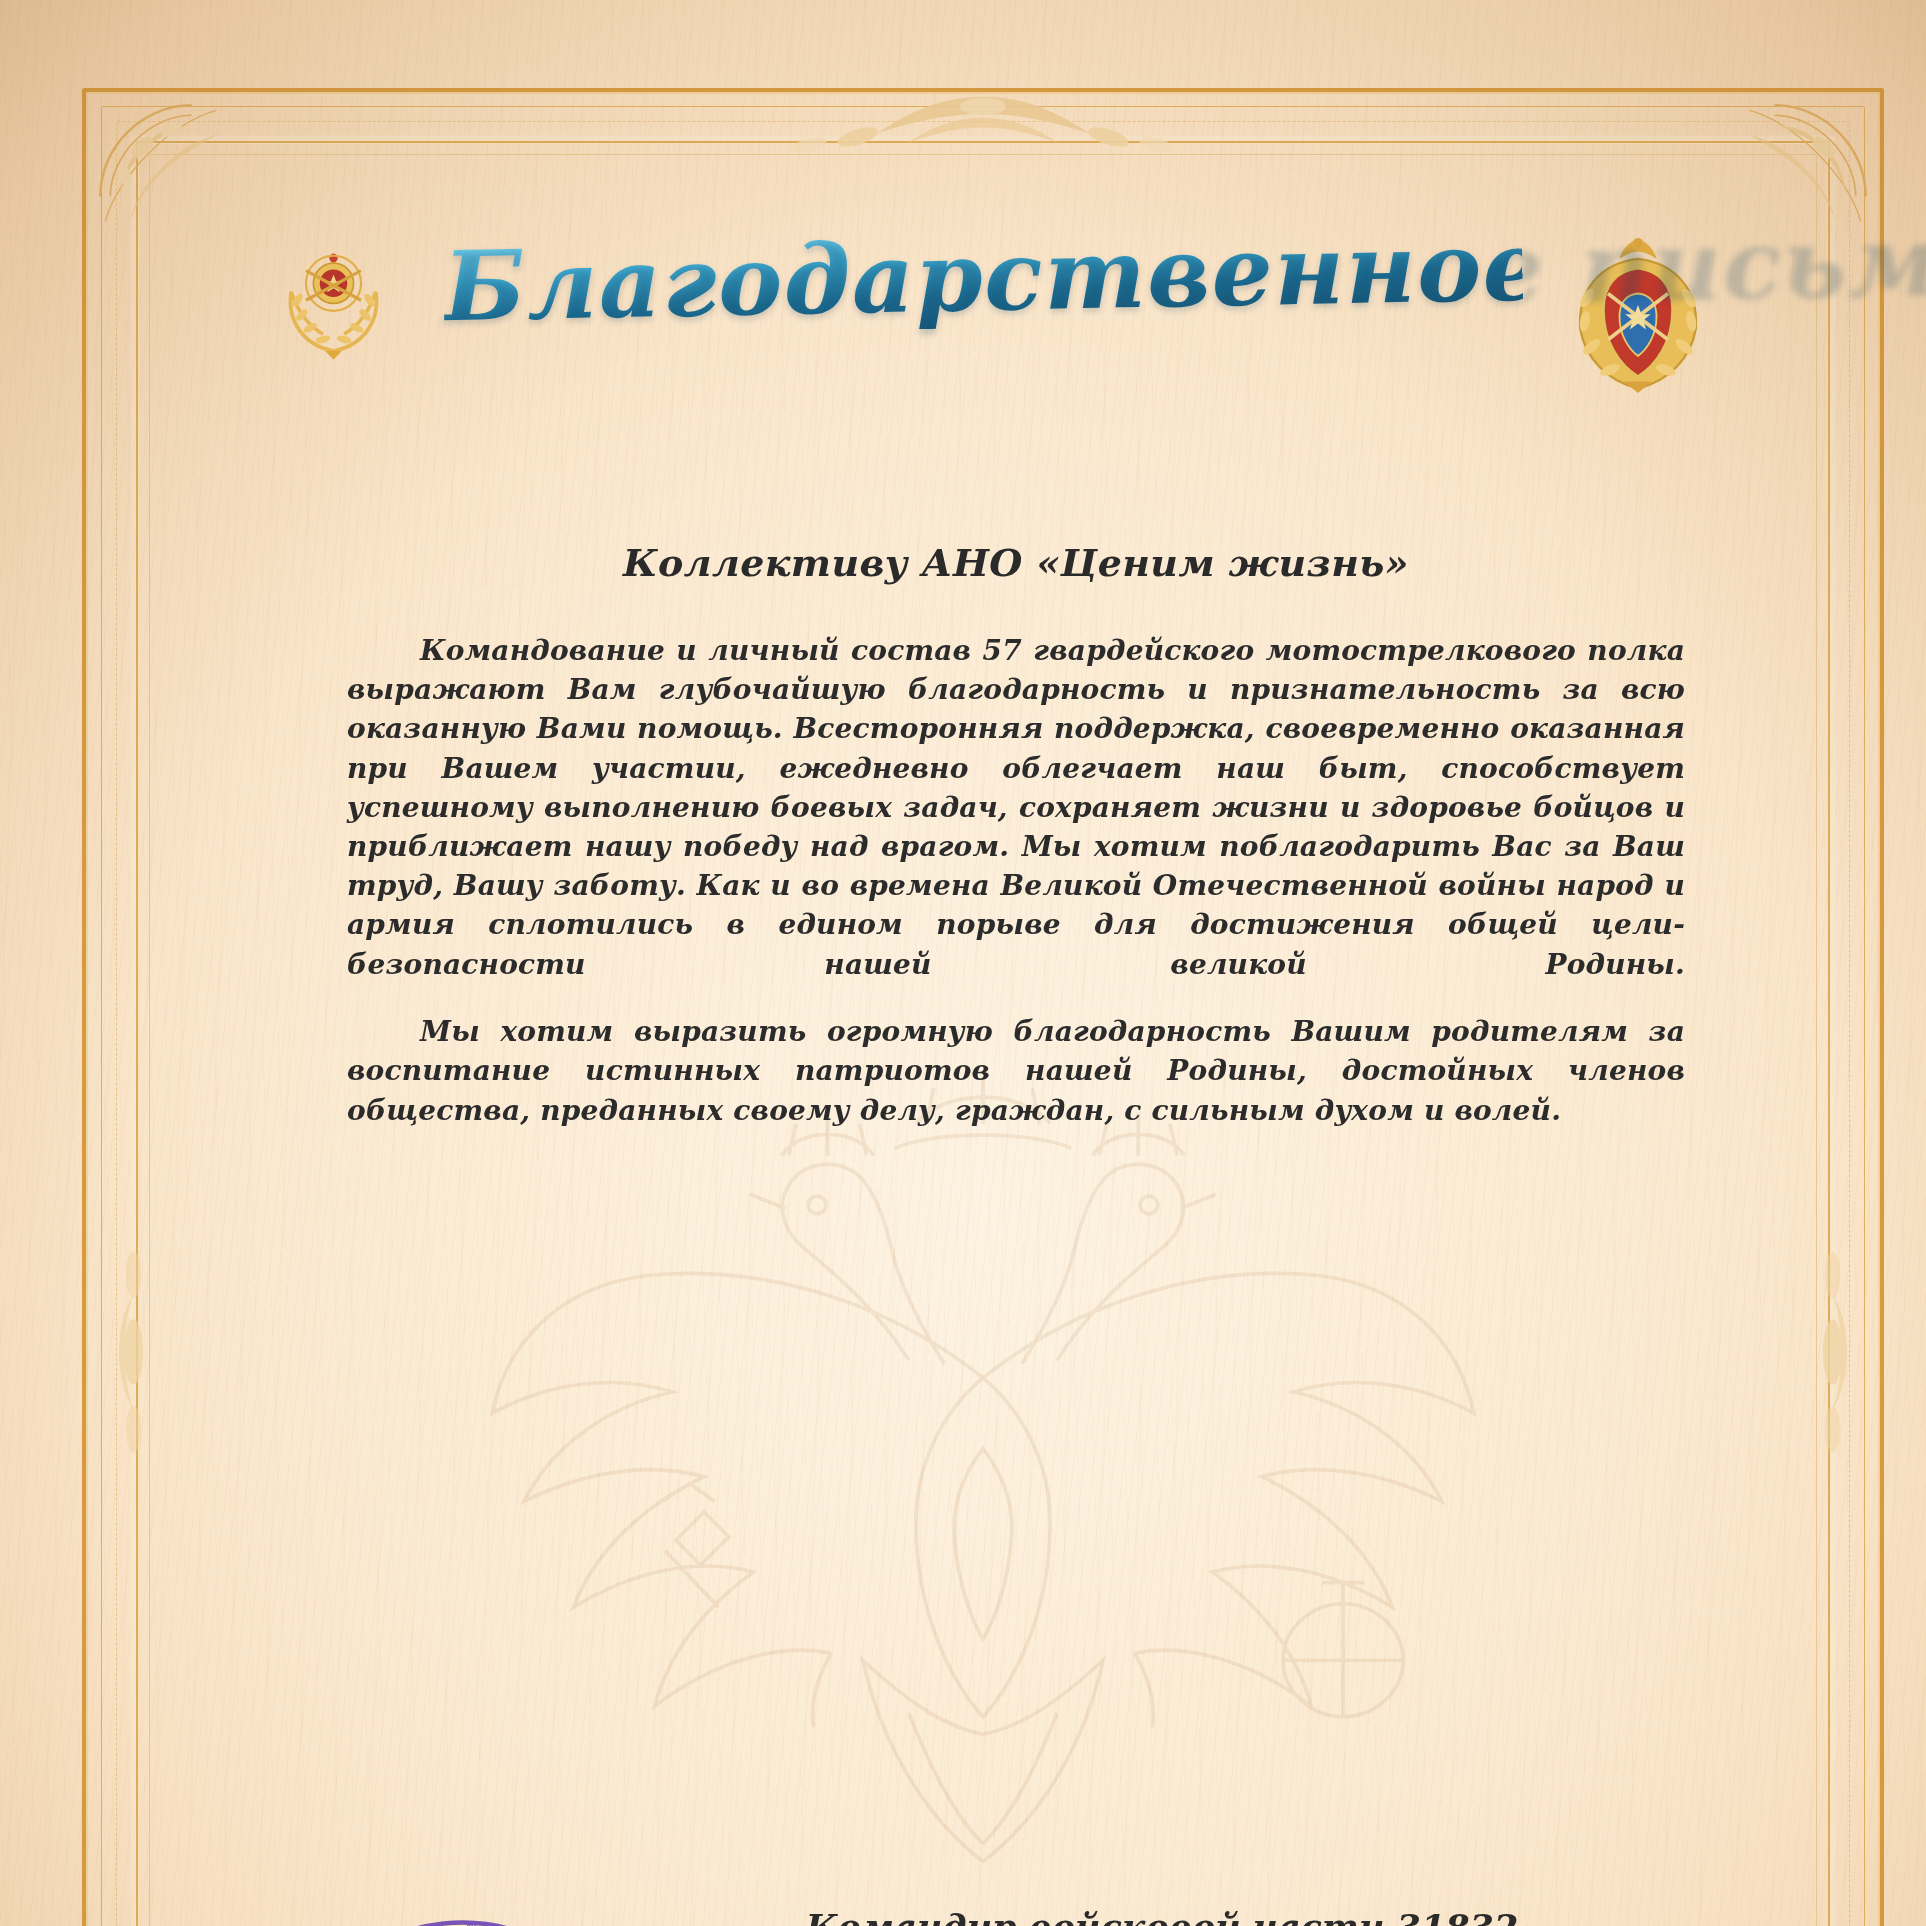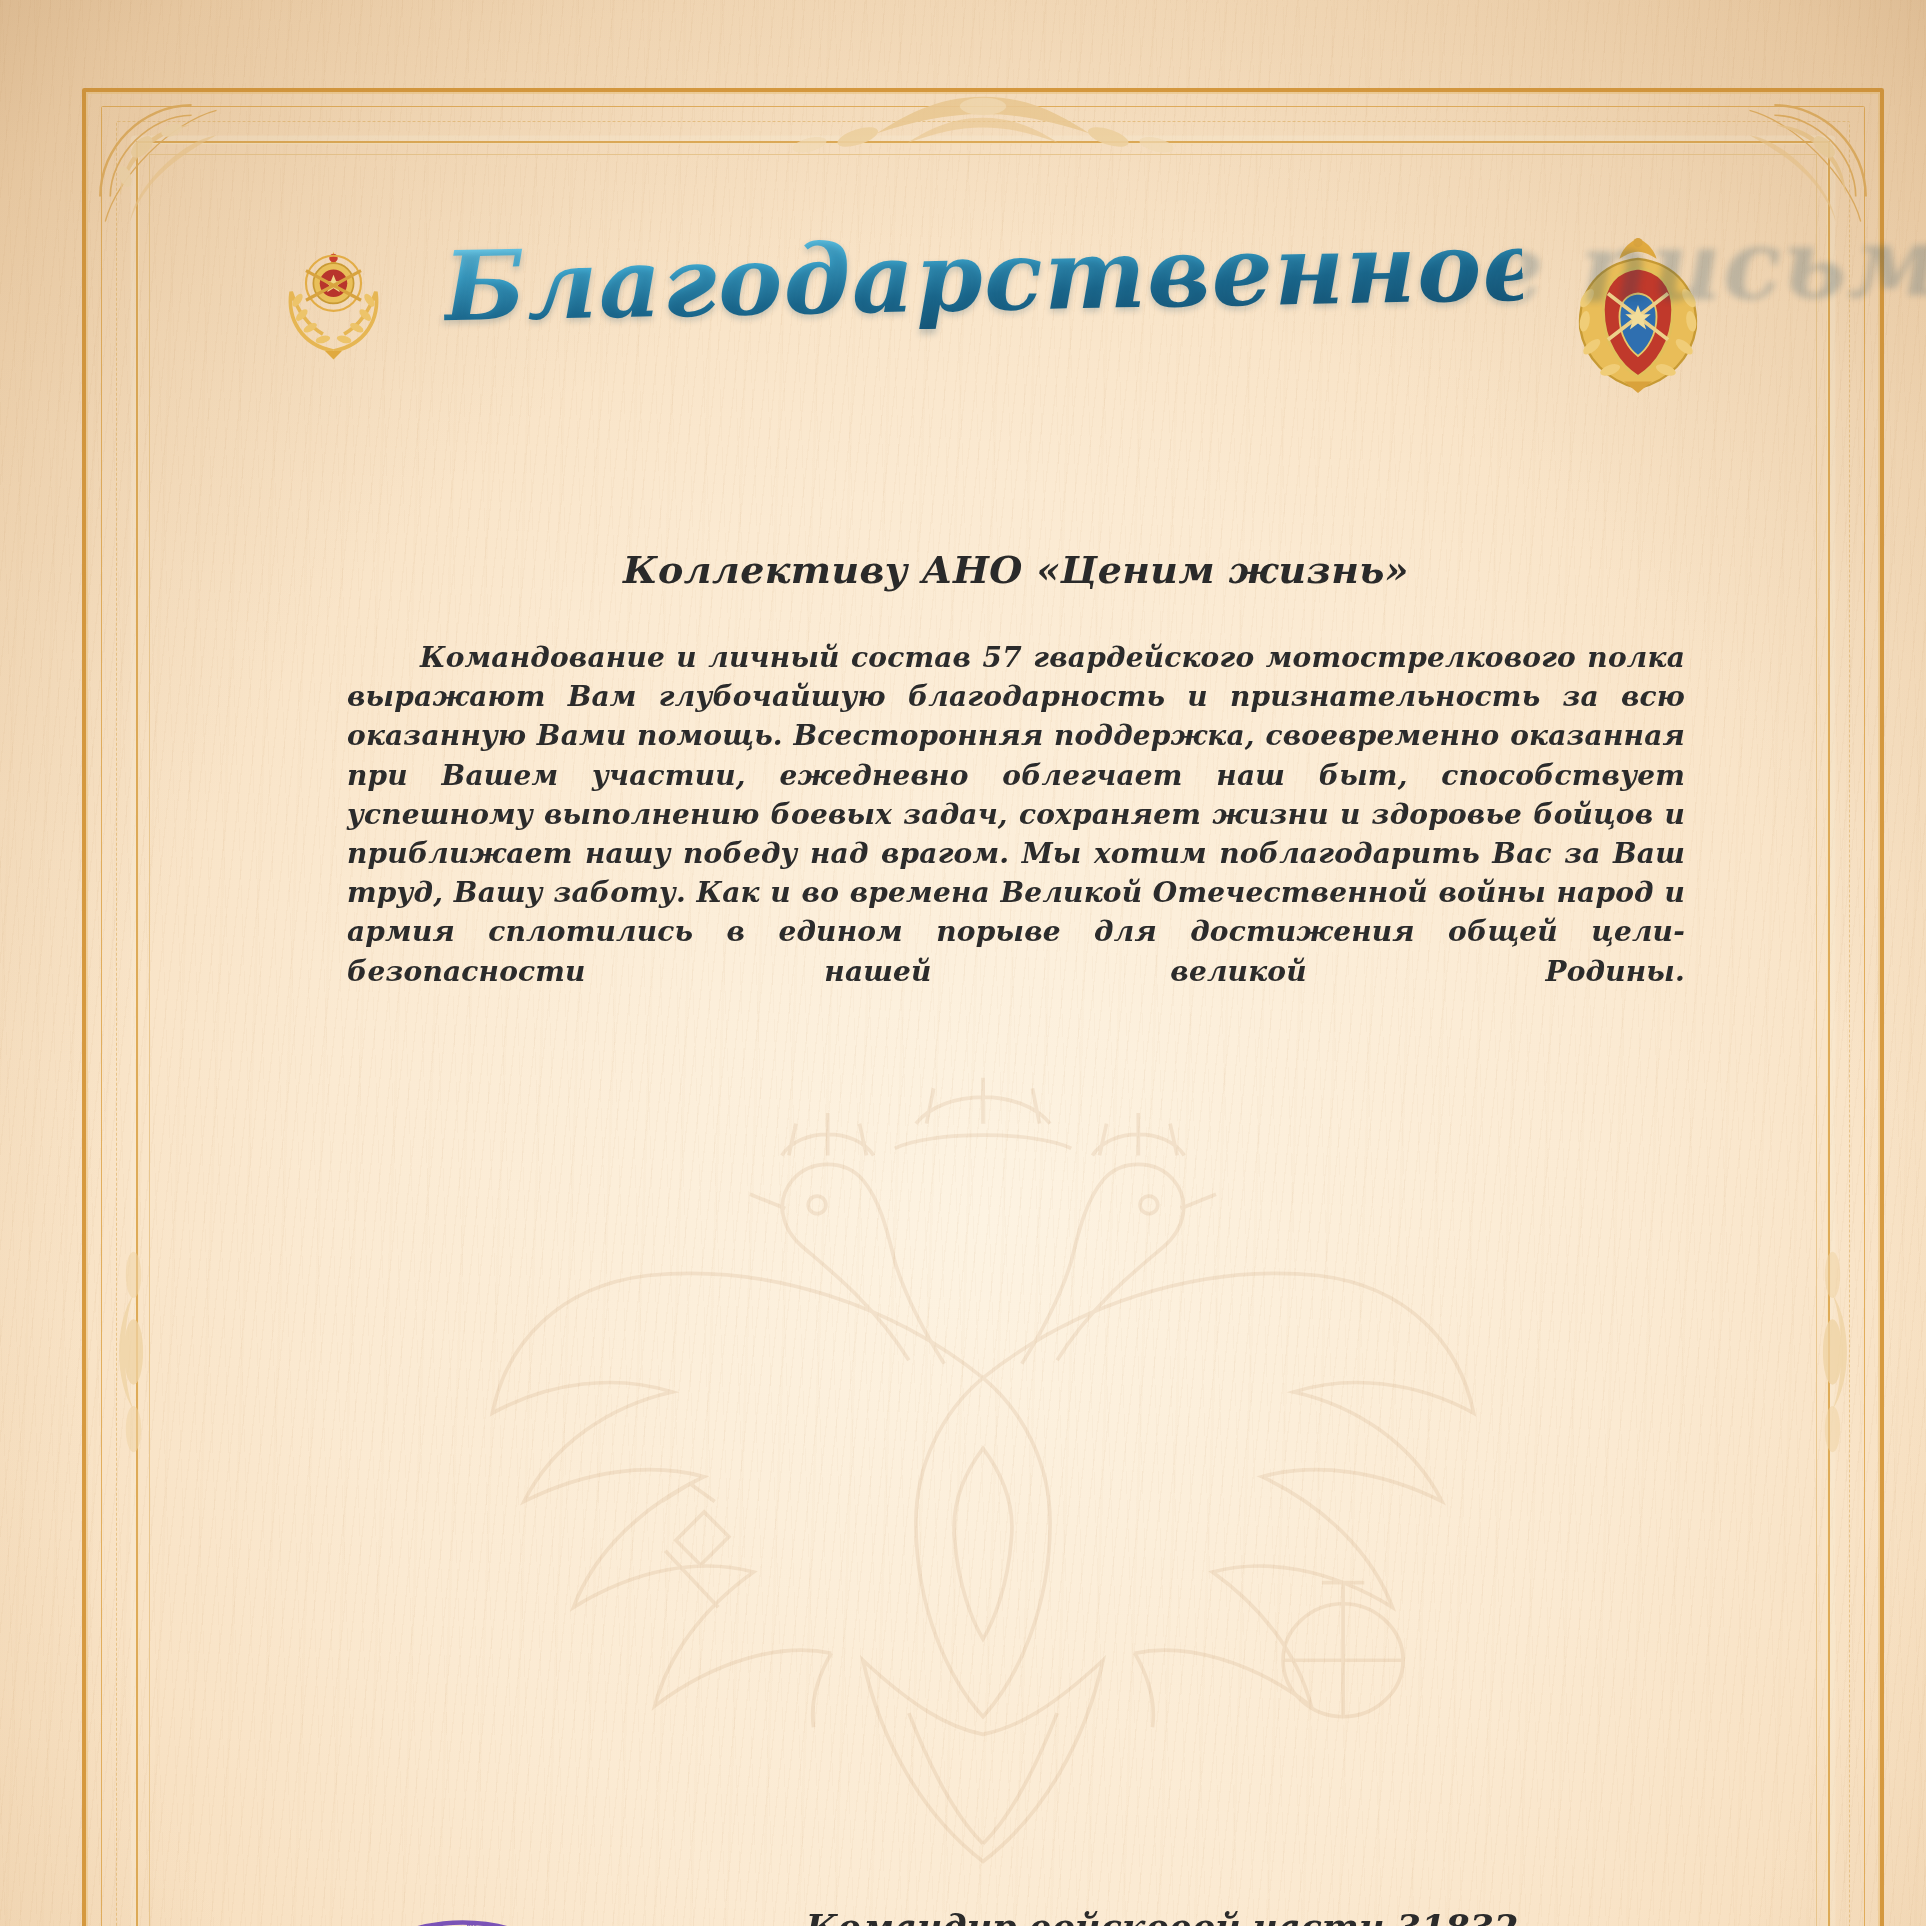--- a/index.html
+++ b/index.html
@@ -165,21 +165,21 @@
     right: 281px;
     top: 532px;
   }
   .addressee {
     font-family: "DejaVu Serif", serif;
     font-style: italic;
     font-weight: 700;
     font-size: 38px;
     color: #2a2a2a;
     text-align: center;
-    margin: 15px 0 46px 0;
+    margin: 8px 0 46px 0;
     letter-spacing: 0.4px;
   }
   .para {
     font-family: "DejaVu Serif", serif;
     font-style: italic;
     font-weight: 700;
     font-size: 28px;
     line-height: 1.40;
     color: #2b2b2b;
     text-align: justify;
@@ -391,20 +391,21 @@
       <path d="M70 66 L73 74 L81 74 L74.6 79 L77 87 L70 82 L63 87 L65.4 79 L59 74 L67 74 Z" fill="#f2dd9a"></path>
       <path d="M58 132 L70 142 L82 132" fill="#d9a23c"></path>
     </g>
   </svg>
 
   <div class="title">Благодарственное письмо</div>
 
   <div class="content">
     <div class="addressee">Коллективу АНО «Ценим жизнь»</div>
     <p class="para">Командование и личный состав 57 гвардейского мотострелкового полка выражают Вам глубочайшую благодарность и признательность за всю оказанную Вами помощь. Всесторонняя поддержка, своевременно оказанная при Вашем участии, ежедневно облегчает наш быт, способствует успешному выполнению боевых задач, сохраняет жизни и здоровье бойцов и приближает нашу победу над врагом. Мы хотим поблагодарить Вас за Ваш труд, Вашу заботу. Как и во времена Великой Отечественной войны народ и армия сплотились в едином порыве для достижения общей цели-безопасности нашей великой Родины.</p>
+    <p class="para last">Мы хотим выразить огромную благодарность Вашим родителям за воспитание истинных патриотов нашей Родины, достойных членов общества, преданных своему делу, граждан, с сильным духом и волей.</p>
   </div>
 
   <div class="signature-block">
     <div>Командир войсковой части 31832</div>
 
   </div>
 
   <svg class="sig-swirl" viewBox="0 0 300 260">
     <g fill="none" stroke="#6b5433" stroke-width="3.2" stroke-linecap="round">
       <path d="M208 10 C196 44 192 80 196 112 C198 130 204 146 212 158 C206 140 202 118 204 96 C206 74 212 50 222 26"></path>

